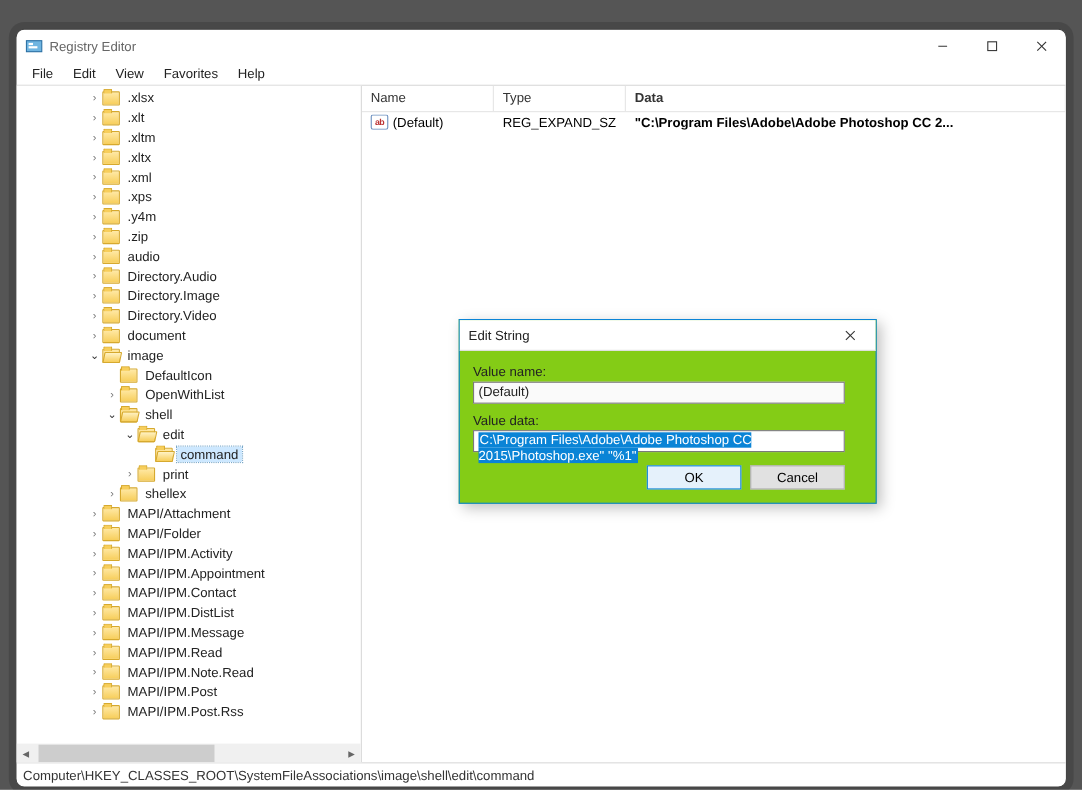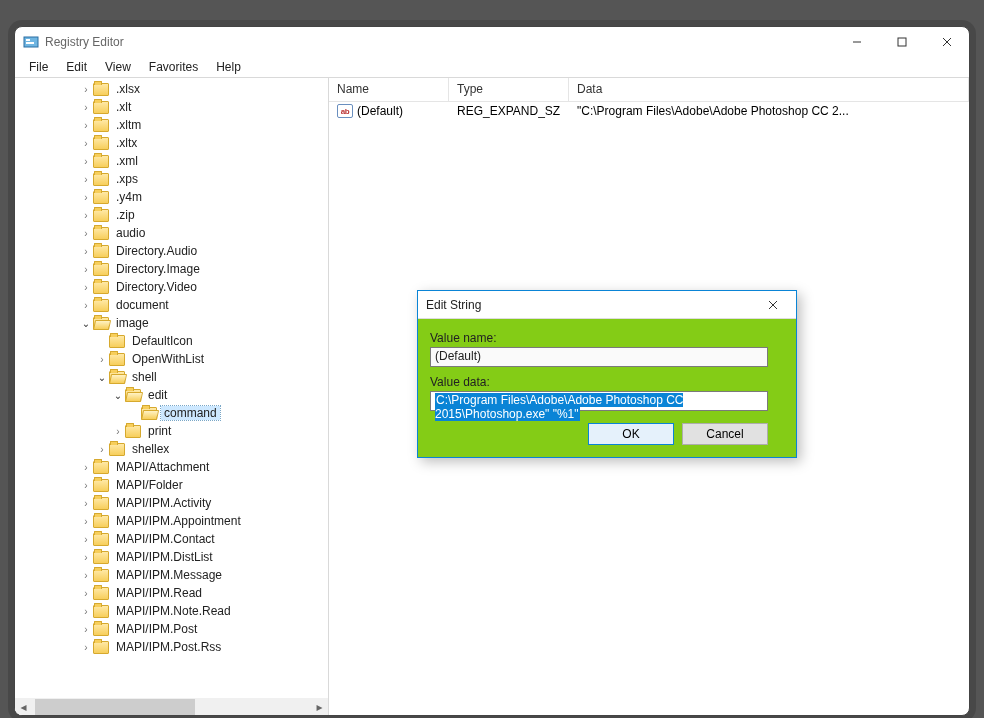--- a/index.html
+++ b/index.html
@@ -69,21 +69,21 @@
   }
   .row .label { padding: 0 3px; text-align: right; }
 
   .list-pane { flex:1; display:flex; flex-direction:column; font-size:12px;}
   .list-header {
     height: 24px; display:flex; border-bottom: 1px solid #e5e5e5; color:#333;
   }
   .list-header .col { padding: 4px 8px; border-right: 1px solid #e5e5e5; }
   .col-name { width: 120px; }
   .col-type { width: 120px; }
-  .col-data { flex:1; }
+  .col-data { flex:1;font-weight:bold; }
   .list-body { flex:1; }
   .list-row { display:flex; height: 18px; align-items:center; }
   .list-row .cell { padding: 0 8px; overflow:hidden; text-overflow:ellipsis; white-space:nowrap;}
   .val-icon {
     width: 16px; height: 14px; margin-right: 4px; flex:0 0 auto;
     background: #fff; border: 1px solid #6a8fbf; border-radius: 2px; position:relative;
     display:inline-flex; align-items:center; justify-content:center;
     color:#b33; font-size:8px; font-weight:bold; letter-spacing:-0.5px;
   }
 
@@ -446,20 +446,23 @@
             <span>(Default)</span>
           </div>
           <div class="cell col-type">REG_EXPAND_SZ</div>
           <div class="cell col-data">"C:\Program Files\Adobe\Adobe Photoshop CC 2...</div>
         </div>
       </div>
     </div>
 
   </div>
 
+  <div class="statusbar">
+    <span>Computer\HKEY_CLASSES_ROOT\SystemFileAssociations\image\shell\edit\command</span>
+  </div>
 
 </div>
 
 <div class="dialog">
   <div class="dialog-title">
     <span class="t">Edit String</span>
     <span class="x">
       <svg width="10" height="10" viewBox="0 0 10 10">
           <line x1="1" y1="1" x2="9" y2="9" stroke="#333"></line>
           <line x1="9" y1="1" x2="1" y2="9" stroke="#333"></line>

